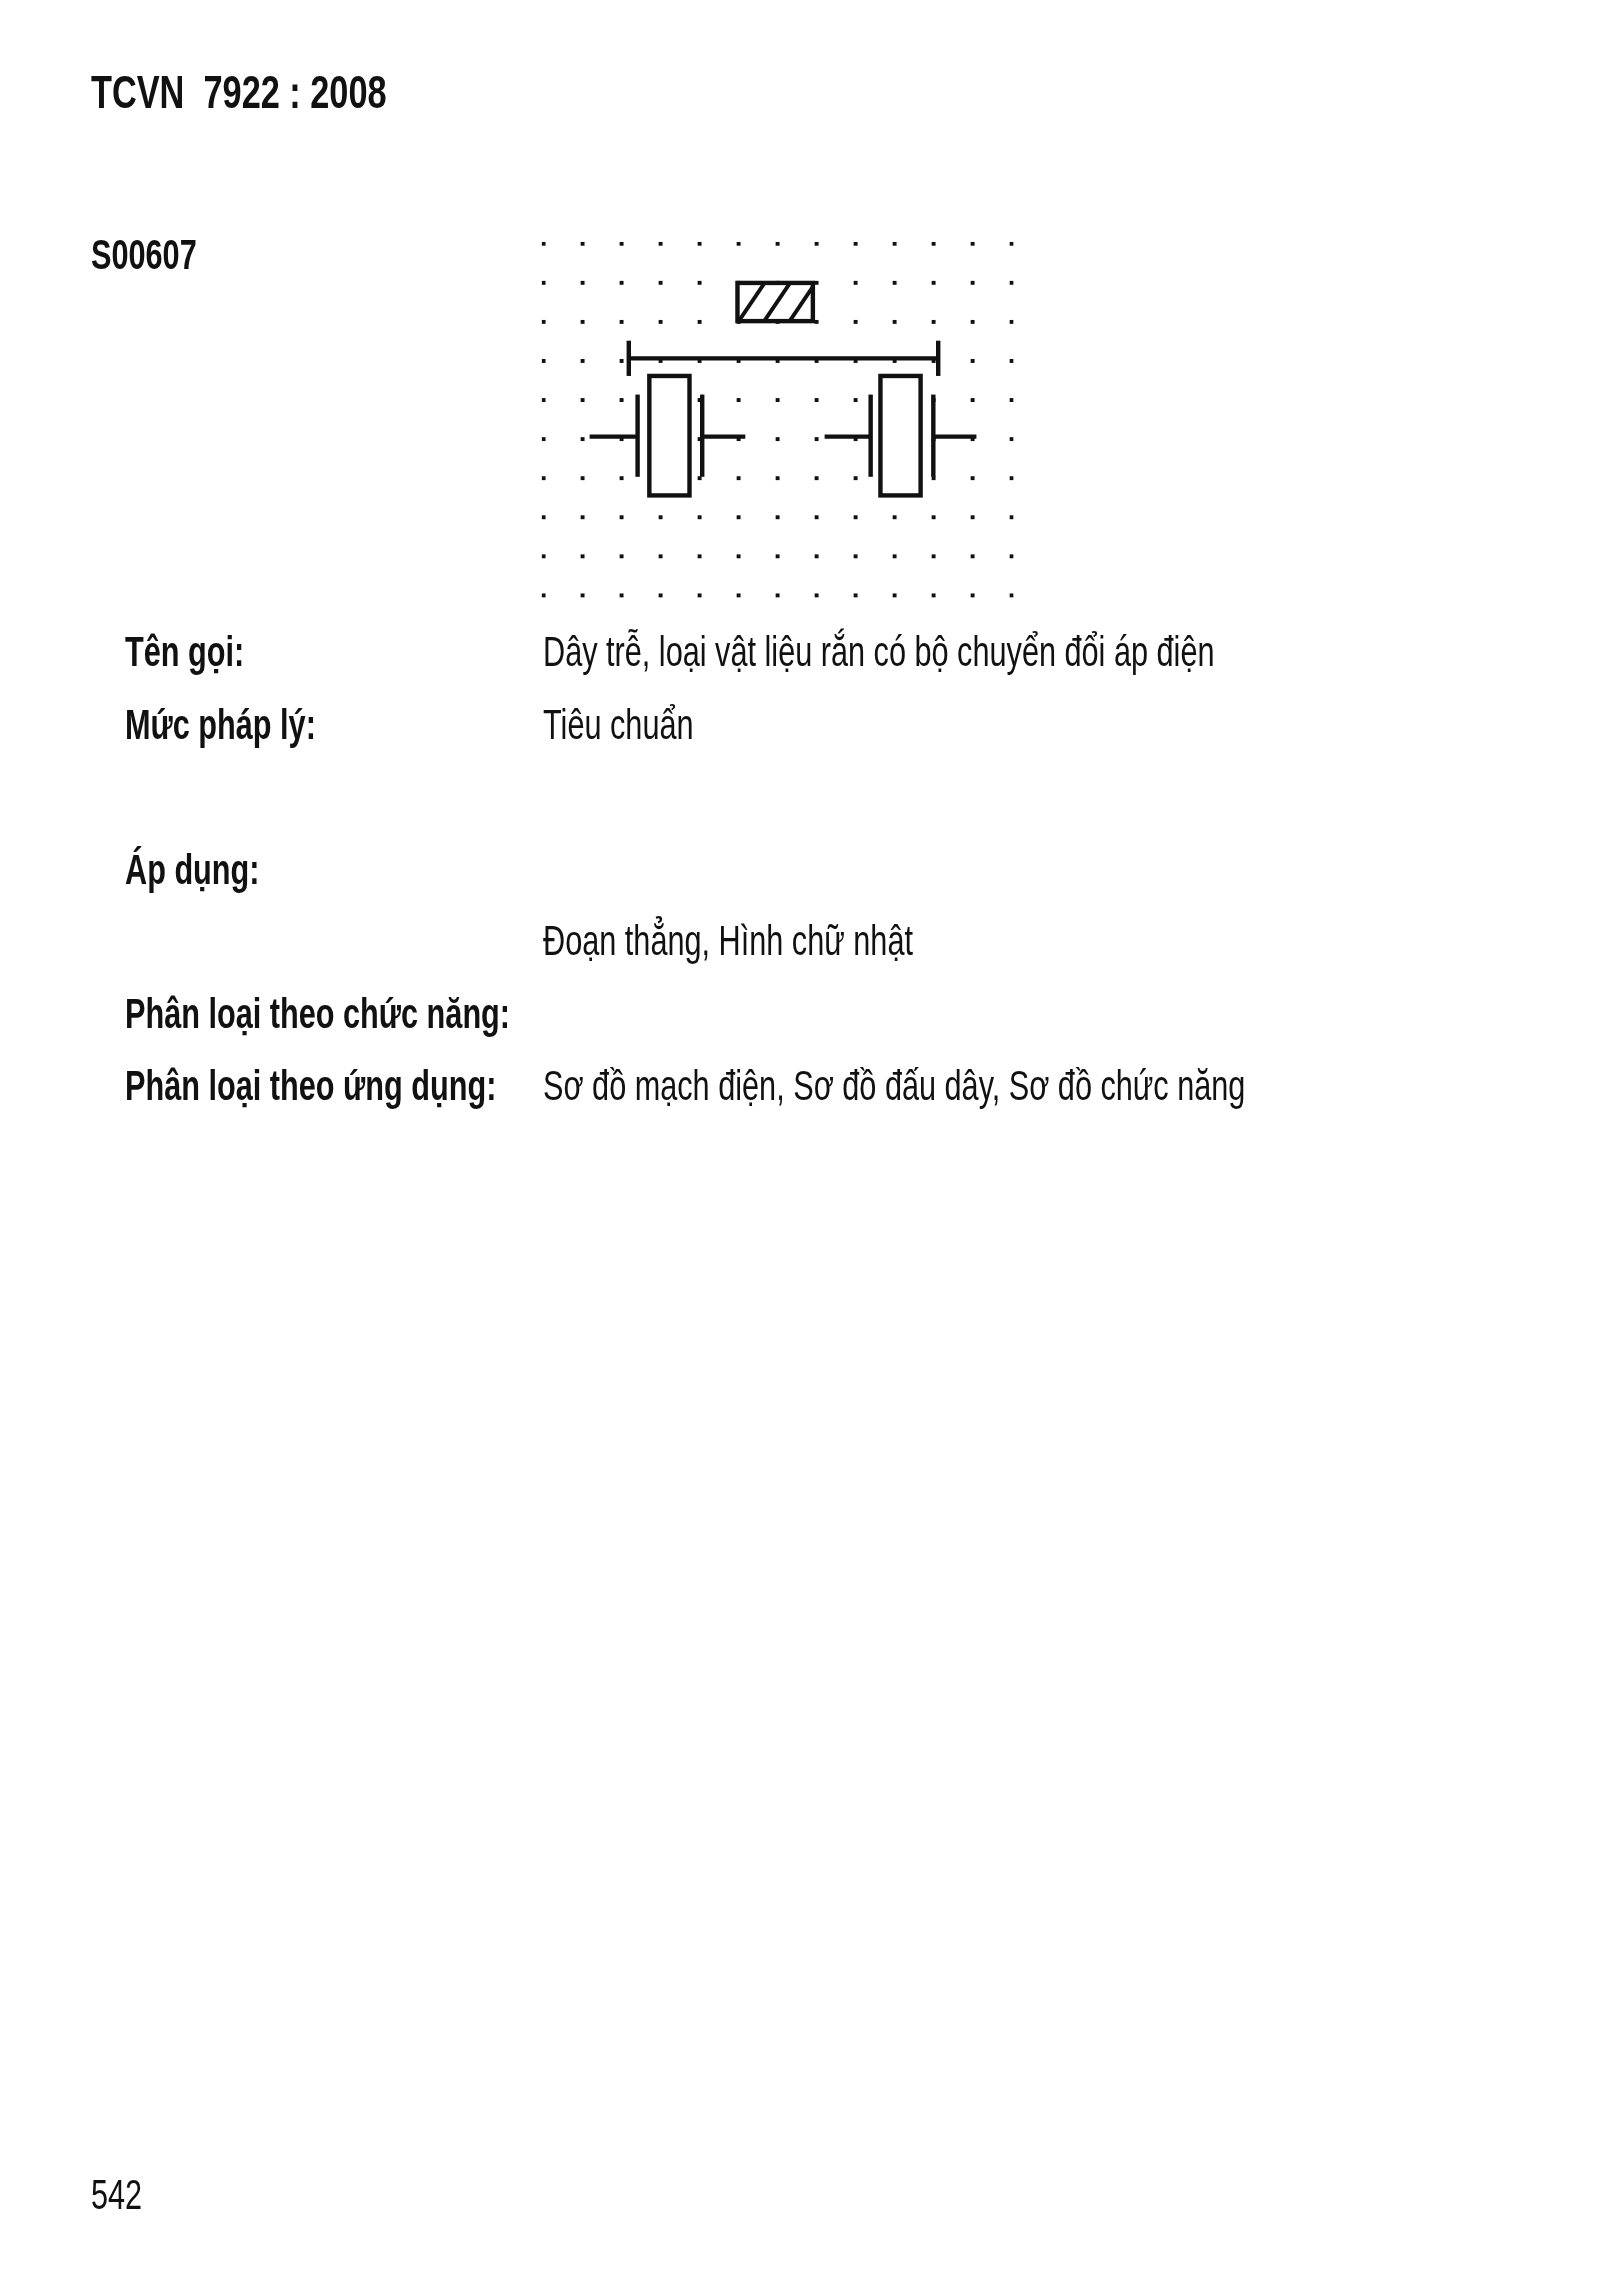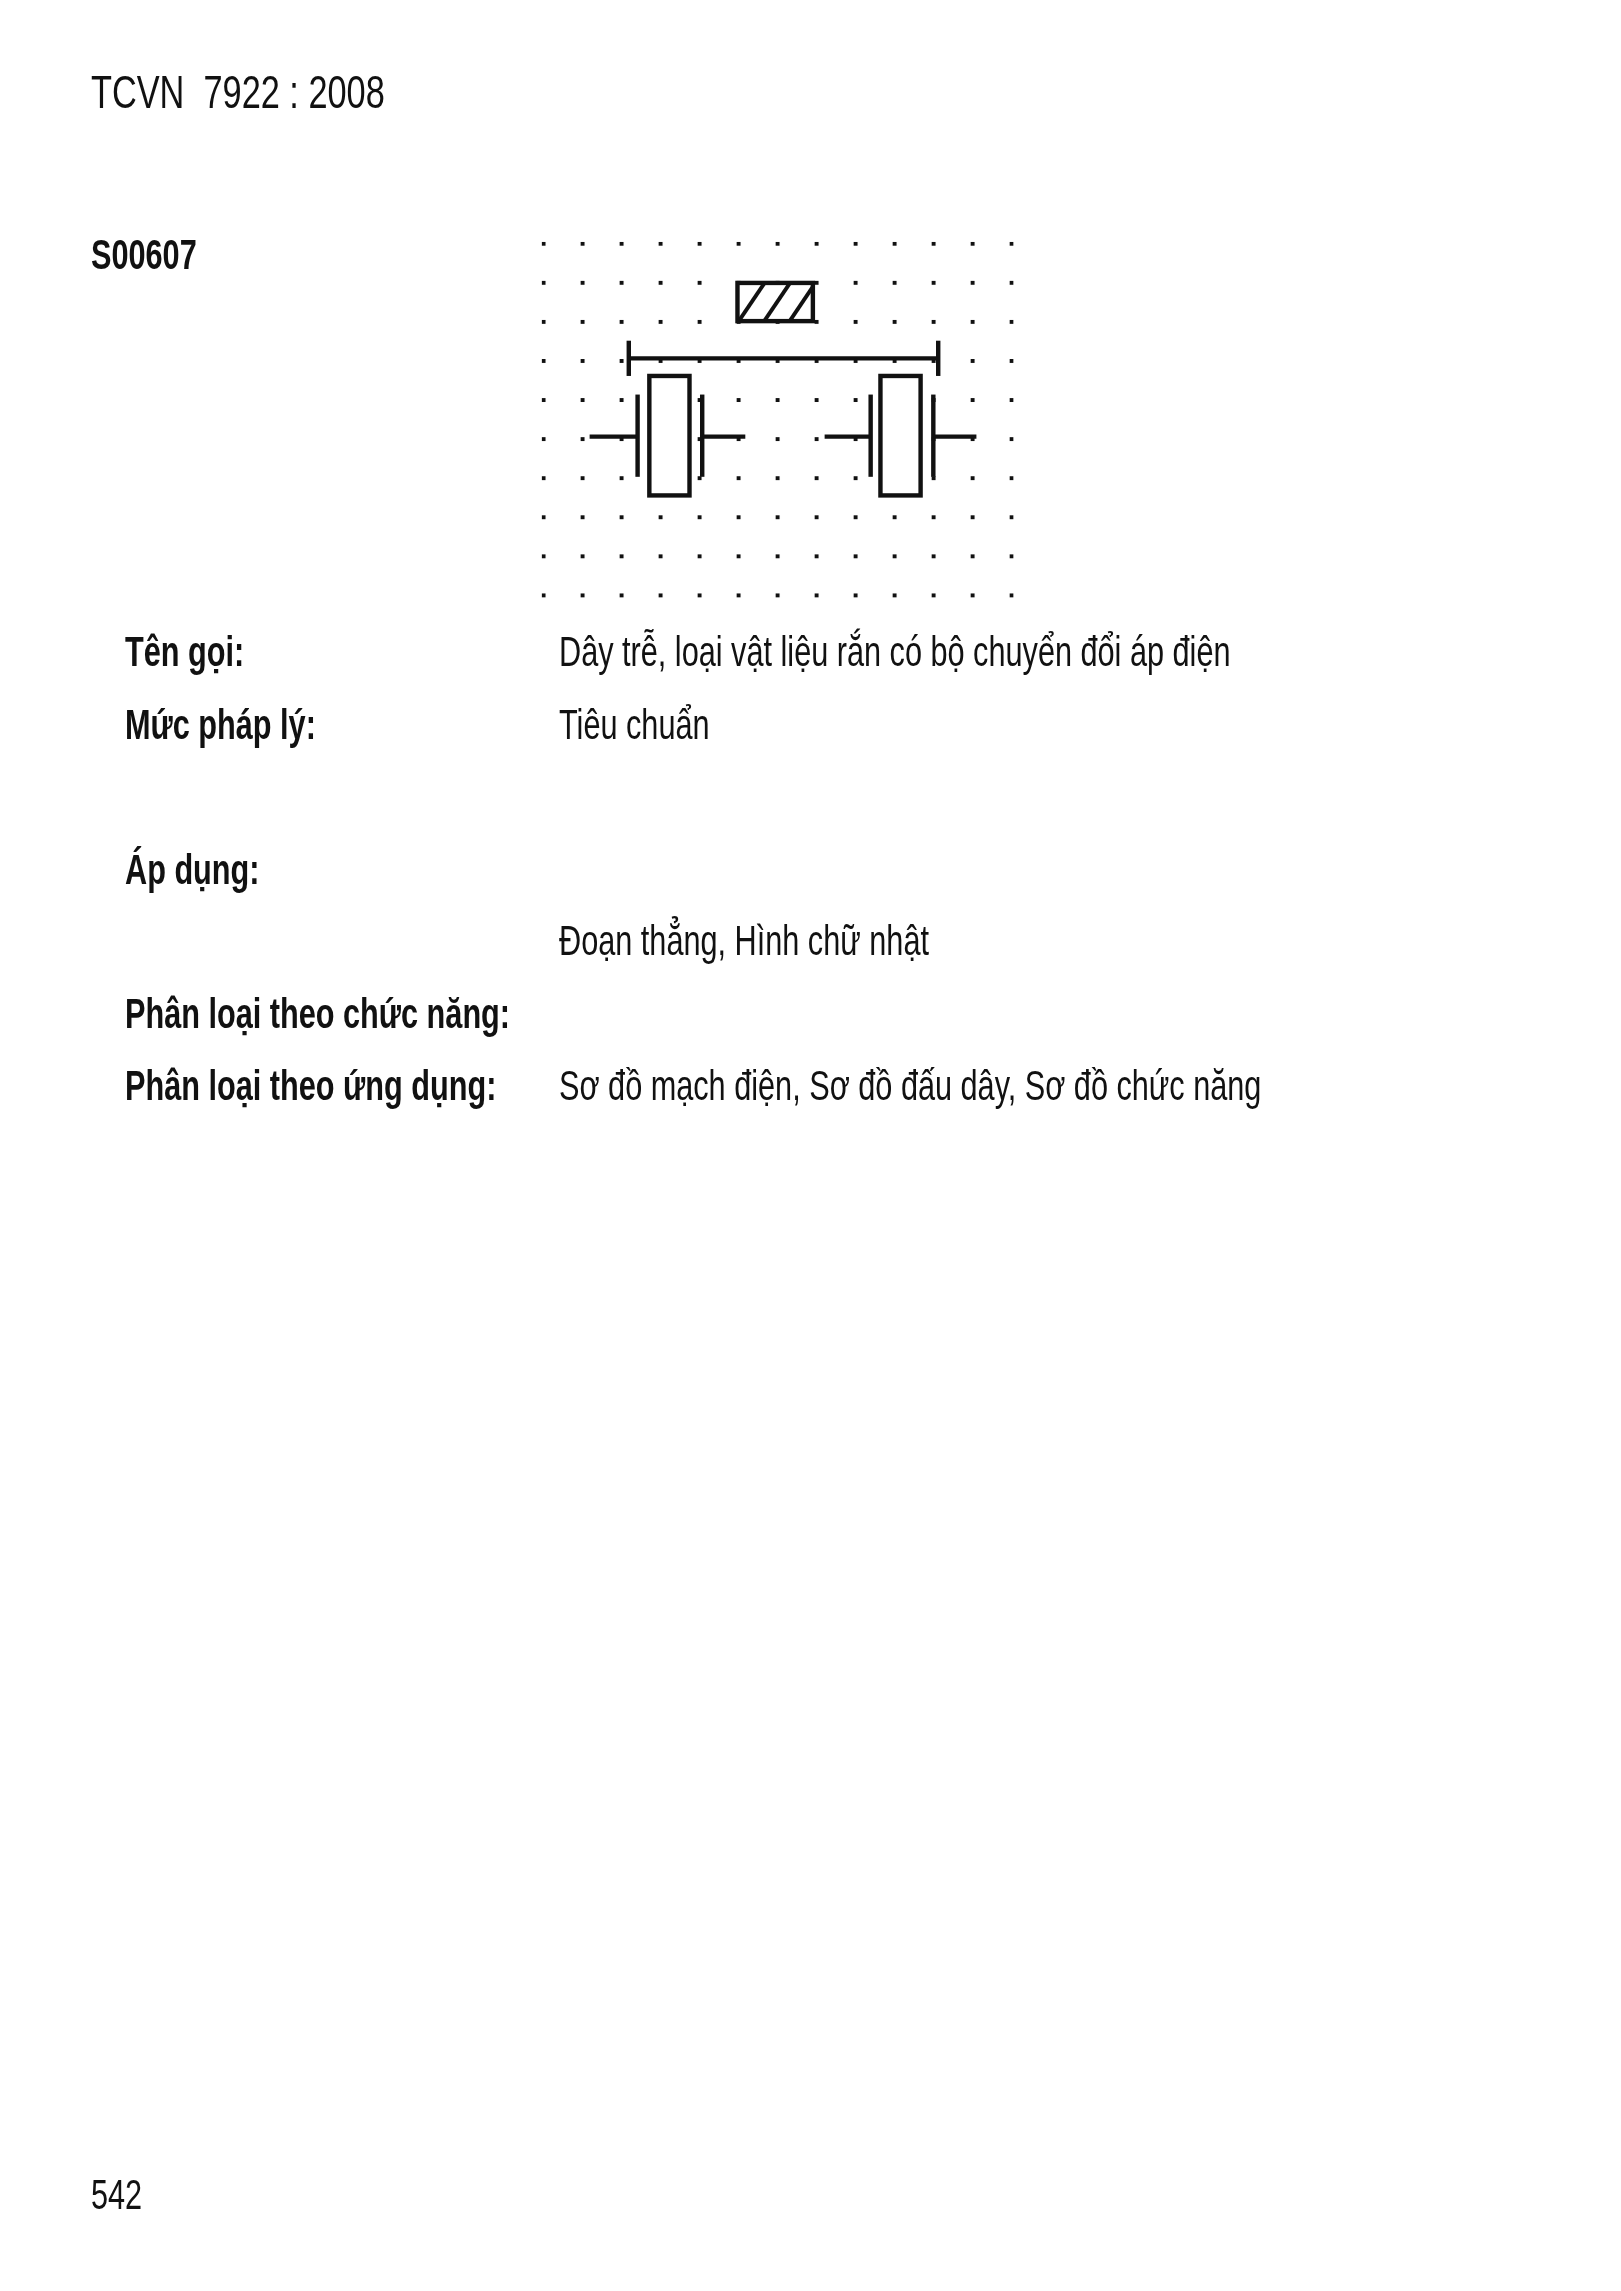--- a/index.html
+++ b/index.html
@@ -15,33 +15,33 @@
   .abs { position: absolute; }
   
   .cond {
     display: inline-block;
     transform: scaleX(0.73);
     transform-origin: 0 0;
     white-space: pre;
   }
   .header-title {
     left: 91px; top: 68px;
-    font-size: 47px; line-height: 47px; font-weight: normal;
+    font-size: 47px; line-height: 47px; font-weight: bold;
   }
   .symbol-id {
     left: 91px; top: 234px;
     font-size: 42px; line-height: 42px; font-weight: bold;
   }
   .field-row { left: 0; width: 1621px; height: 49px; }
   .field-label {
     position: absolute; left: 91px; top: 0;
     font-size: 42px; line-height: 42px; font-weight: bold; margin-left: 34px;
   }
   .field-value {
-    position: absolute; left: 559px; top: 0;
+    position: absolute; left: 543px; top: 0;
     font-size: 42px; line-height: 42px; font-weight: normal; text-align: center;
   }
   .page-number {
     left: 91px; top: 2174px;
     font-size: 42px; line-height: 42px; text-align: center;
   }
   
   .diagram {
     left: 524px; top: 225px;
     width: 519px; height: 392px;

